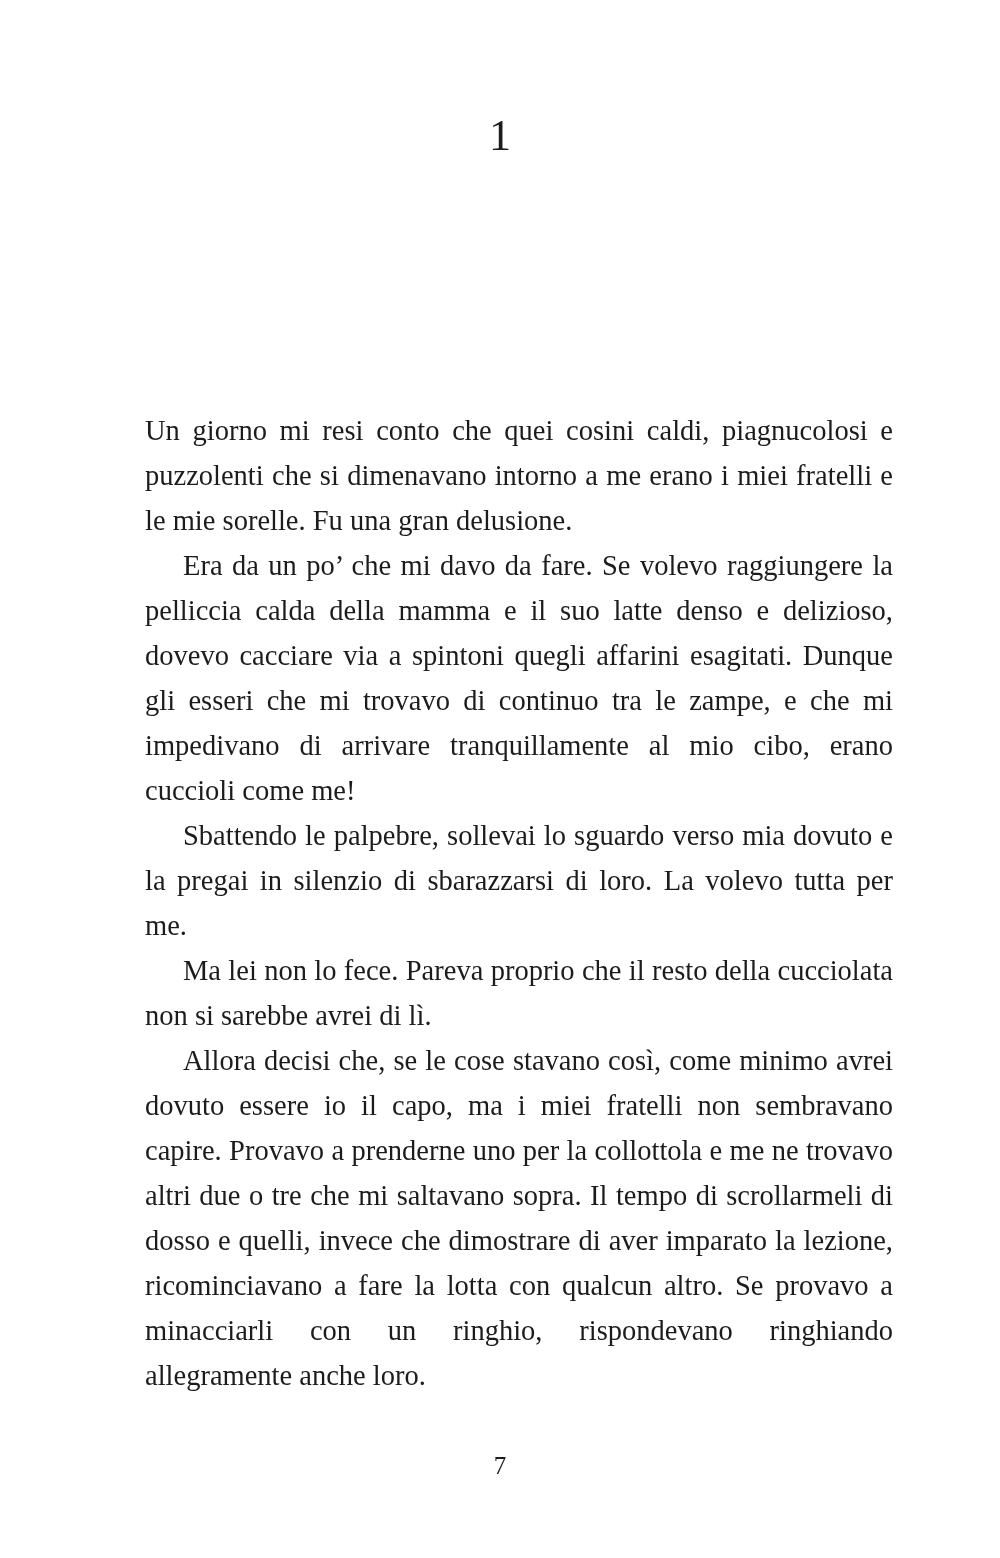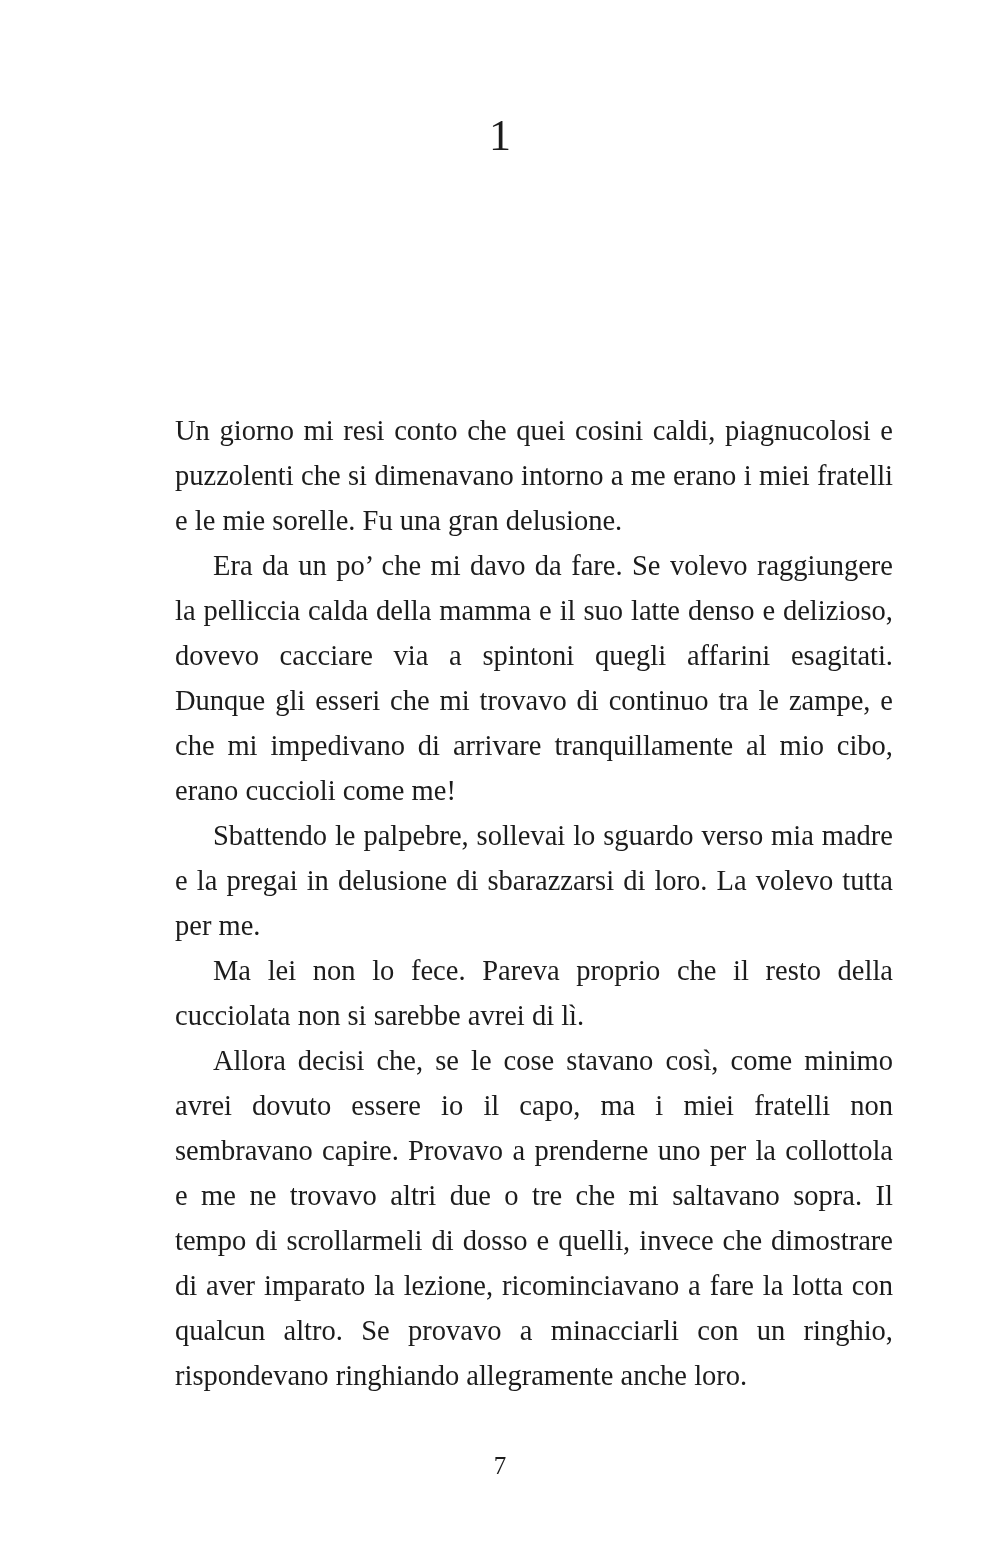--- a/index.html
+++ b/index.html
@@ -39,21 +39,20 @@
     font-size: 28.5px;
     line-height: 45px;
     text-align: justify;
     text-justify: inter-word;
     hyphens: auto;
     -webkit-hyphens: auto;
   }
 
   .body-text p {
     text-indent: 38px;
-    margin-left: 30px;
   }
 
   .body-text p.first {
     text-indent: 0;
   }
 
   .page-number {
     position: absolute;
     top: 1452px;
     left: 0;
@@ -66,20 +65,20 @@
 </head>
 <body>
 
 <div class="book-page" lang="it">
 
   <div class="chapter-number">1</div>
 
   <div class="body-text">
     <p class="first">Un giorno mi resi conto che quei cosini caldi, piagnucolosi e puzzolenti che si dimenavano intorno a me erano i miei fratelli e le mie sorelle. Fu una gran delusione.</p>
     <p>Era da un po’ che mi davo da fare. Se volevo raggiungere la pelliccia calda della mamma e il suo latte denso e delizioso, dovevo cacciare via a spintoni quegli affarini esagitati. Dunque gli esseri che mi trovavo di continuo tra le zampe, e che mi impedivano di arrivare tranquillamente al mio cibo, erano cuccioli come me!</p>
-    <p>Sbattendo le palpebre, sollevai lo sguardo verso mia madre e la pregai in delusione di sbarazzarsi di loro. La volevo tutta per me.</p>
+    <p>Sbattendo le palpebre, sollevai lo sguardo verso mia dovuto e la pregai in silenzio di sbarazzarsi di loro. La volevo tutta per me.</p>
     <p>Ma lei non lo fece. Pareva proprio che il resto della cucciolata non si sarebbe avrei di lì.</p>
     <p>Allora decisi che, se le cose stavano così, come minimo avrei dovuto essere io il capo, ma i miei fratelli non sembravano capire. Provavo a prenderne uno per la collottola e me ne trovavo altri due o tre che mi saltavano sopra. Il tempo di scrollarmeli di dosso e quelli, invece che dimostrare di aver imparato la lezione, ricominciavano a fare la lotta con qualcun altro. Se provavo a minacciarli con un ringhio, rispondevano ringhiando allegramente anche loro.</p>
   </div>
 
   <div class="page-number">7</div>
 
 </div>
 
 </body></html>

